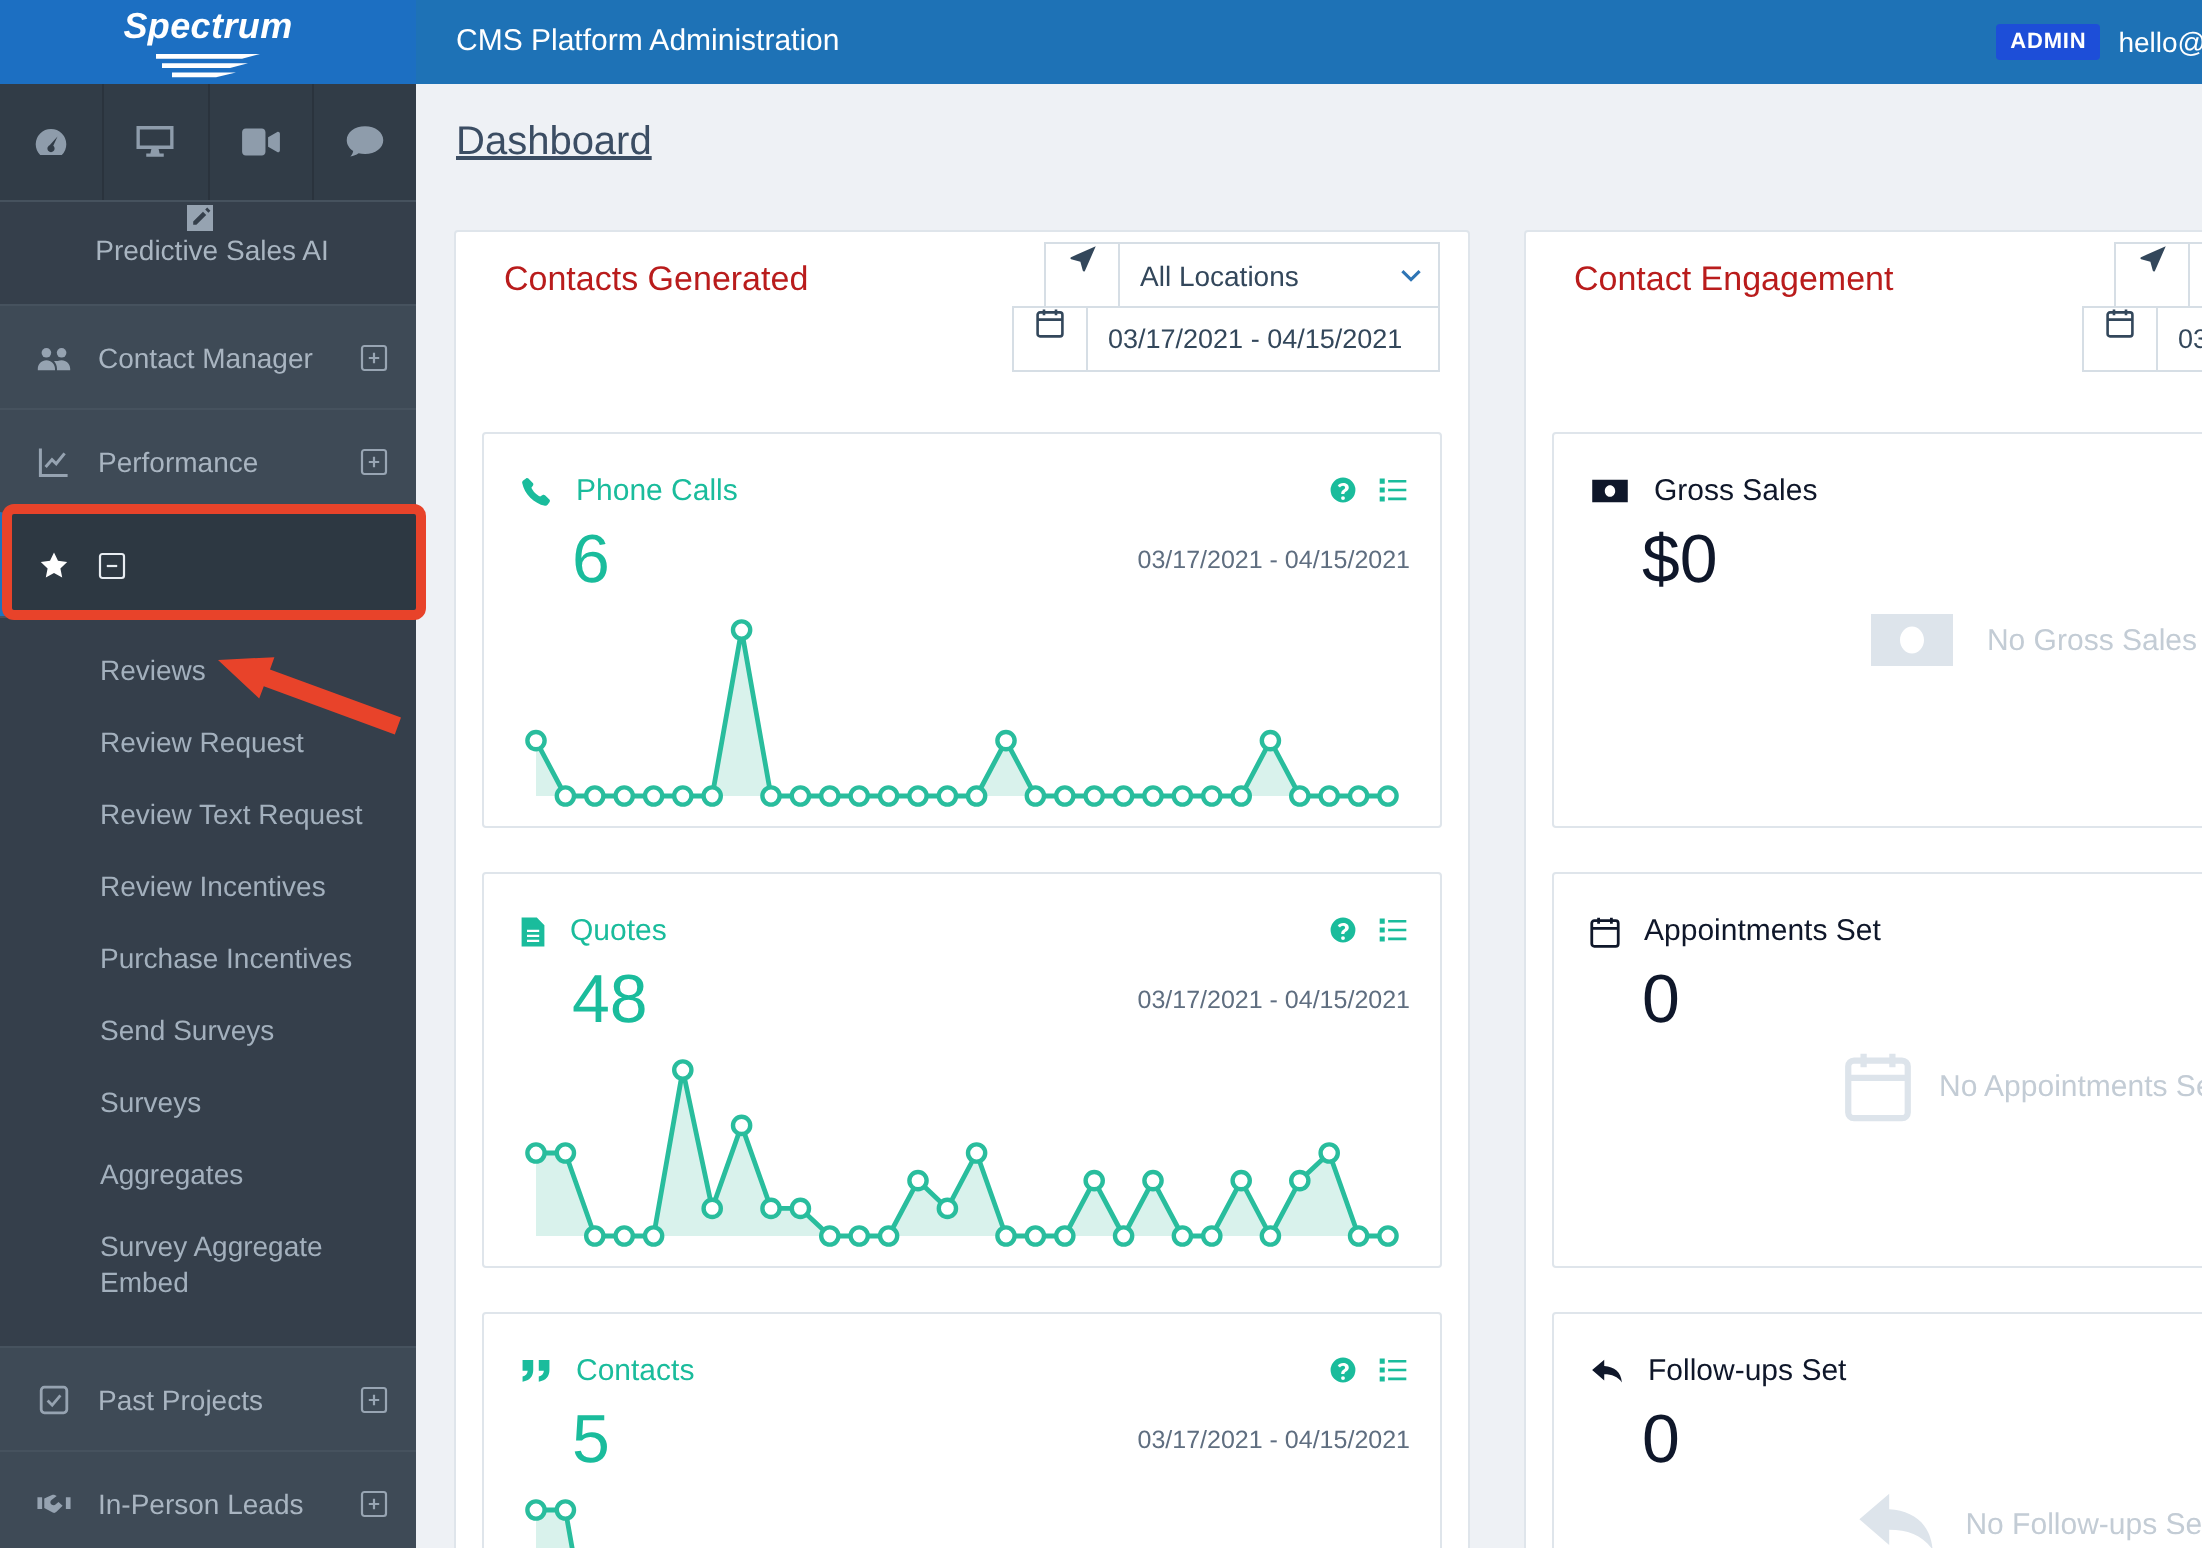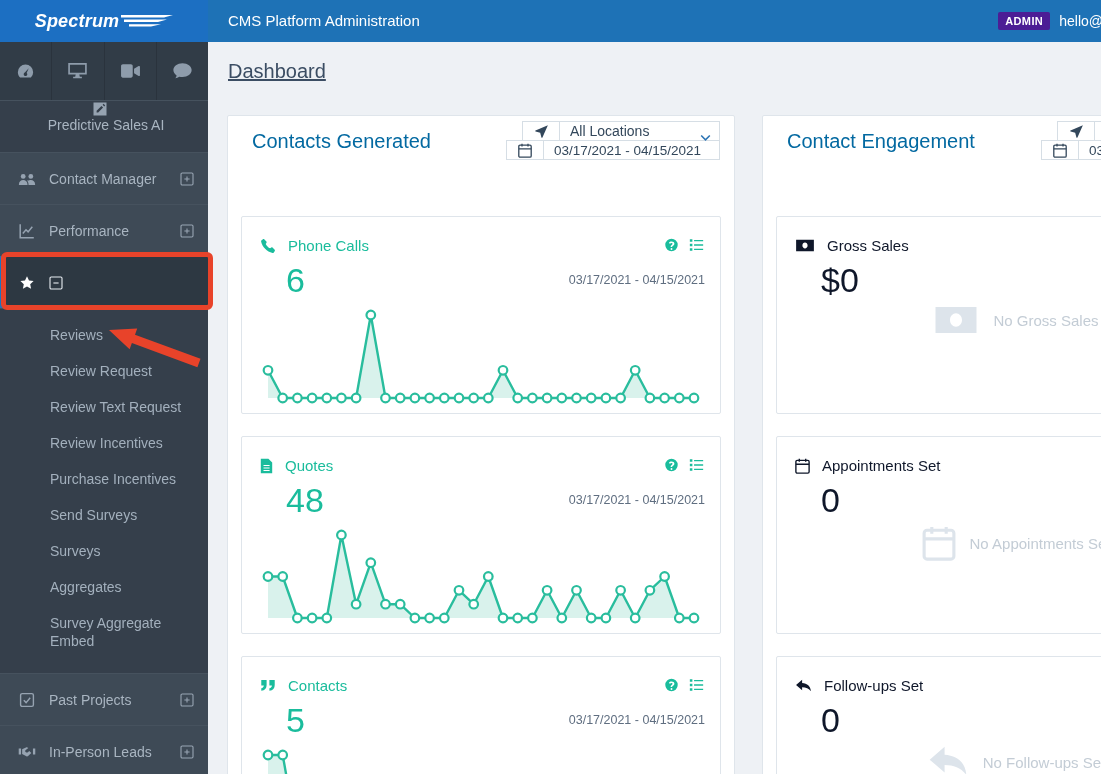--- a/index.html
+++ b/index.html
@@ -1,24 +1,24 @@
 <!DOCTYPE html>
 <html><head>
 <meta charset="utf-8">
 <style>
   html,body{margin:0;padding:0;background:#fff;}
   #app{position:relative;width:1101px;height:774px;overflow:hidden;
        font-family:"Liberation Sans",sans-serif;background:#eef1f5;}
   
   .topbar{position:absolute;left:0;top:0;width:100%;height:42px;background:#1e72b6;z-index:6;display:flex;}
-  .logo{width:208px;height:42px;background:#1c6fc2;display:flex;align-items:center;justify-content:center;gap:2px;color:#fff;cursor:pointer;}
+  .logo{width:208px;height:42px;background:#1c6fc2;display:flex;align-items:center;justify-content:center;gap:2px;color:#fff;cursor:pointer;flex-direction:column;}
   .logo-text{font-style:italic;font-weight:bold;font-size:18px;letter-spacing:.2px;}
   .topbar-title{color:#fff;font-size:15px;line-height:42px;padding-left:20px;}
   .topbar-right{position:absolute;right:2px;top:0;height:42px;display:flex;align-items:center;gap:9px;}
-  .admin-badge{background:#4c1d95;color:#fff;font-size:11px;font-weight:bold;padding:3px 7px;border-radius:2px;letter-spacing:.4px;}
+  .admin-badge{background:#1d4ed8;color:#fff;font-size:11px;font-weight:bold;padding:3px 7px;border-radius:2px;letter-spacing:.4px;}
   .user-email{color:#fff;font-size:14px;cursor:pointer;margin-right:-4px;}
   
   .sidebar{position:absolute;left:0;top:42px;width:208px;height:732px;background:#3e4a56;z-index:5;}
   .icon-row{height:58px;display:flex;background:#313c47;}
   .icon-cell{flex:1;display:flex;align-items:center;justify-content:center;color:#8e9cab;border-right:1px solid #2a333d;cursor:pointer;}
   .icon-cell:last-child{border-right:none;}
   .icon-cell .ic{width:21px;height:18px;}
   .menu-item{height:52px;display:flex;align-items:center;padding:0 14px 0 18px;border-top:1px solid #46525e;font-size:14px;background:#3e4a56;cursor:pointer;box-sizing:border-box;}
   .menu-item.dark{background:#353f4b;flex-direction:column;}
   .menu-item.active{background:#2d3842;border-left:4px solid #1e73be;padding-left:14px;}
@@ -32,25 +32,25 @@
   .sub-item{padding:9px 18px 9px 50px;font-size:14px;color:#a3b0bd;cursor:pointer;line-height:18px;}
   .ic{display:inline-flex;}
   .ic svg{width:100%;height:100%;display:block;}
   
   .main{position:absolute;left:208px;top:42px;right:0;bottom:0;overflow:hidden;}
   .page-title{position:absolute;left:20px;top:18px;margin:0;font-size:20px;font-weight:500;color:#3b4d63;text-decoration:underline;}
   .panel{position:absolute;top:73px;width:508px;height:770px;background:#fff;border:1px solid #dfe5eb;border-radius:2px;box-sizing:border-box;}
   .panel-left{left:19px;}
   .panel-right{left:554px;}
   .panel-head{position:relative;height:100px;}
-  .panel-title{position:absolute;left:24px;top:14px;font-size:20px;color:#0369a1;}
+  .panel-title{position:absolute;left:24px;top:14px;font-size:17px;color:#b91c1c;}
   .controls{position:absolute;top:5px;right:14px;width:214px;}
   .ctl-row{display:flex;justify-content:flex-end;}
   .ctl-row2{margin-top:-1px;}
-  .ctl-cell{height:20px;border:1px solid #d6dee5;background:#fff;display:flex;align-items:center;justify-content:center;box-sizing:border-box;color:#33475b;}
+  .ctl-cell{height:33px;border:1px solid #d6dee5;background:#fff;display:flex;justify-content:center;box-sizing:border-box;color:#33475b;}
   .loc-cell,.cal-cell{width:38px;flex:none;}
   .loc-cell .ic{width:15px;height:15px;}
   .cal-cell .ic{width:14px;height:15px;}
   .sel-cell{width:160px;border-left:none;position:relative;}
   .sel-cell select{appearance:none;-webkit-appearance:none;border:0;outline:0;width:100%;height:100%;background:transparent;font-family:inherit;font-size:14px;color:#33475b;padding:0 26px 0 10px;}
   .sel-chev{position:absolute;right:8px;top:12px;width:11px;height:8px;color:#2e75b5;pointer-events:none;}
   .date-cell{width:176px;border-left:none;}
   .date-cell input{border:0;outline:0;width:100%;height:100%;font-family:inherit;font-size:13.5px;color:#33475b;padding:0 10px;background:transparent;}
   .cards{padding:0 13px;}
   .stat-card{position:relative;height:196px;border:1px solid #dfe5eb;border-radius:2px;background:#fff;margin-bottom:22px;overflow:hidden;}

